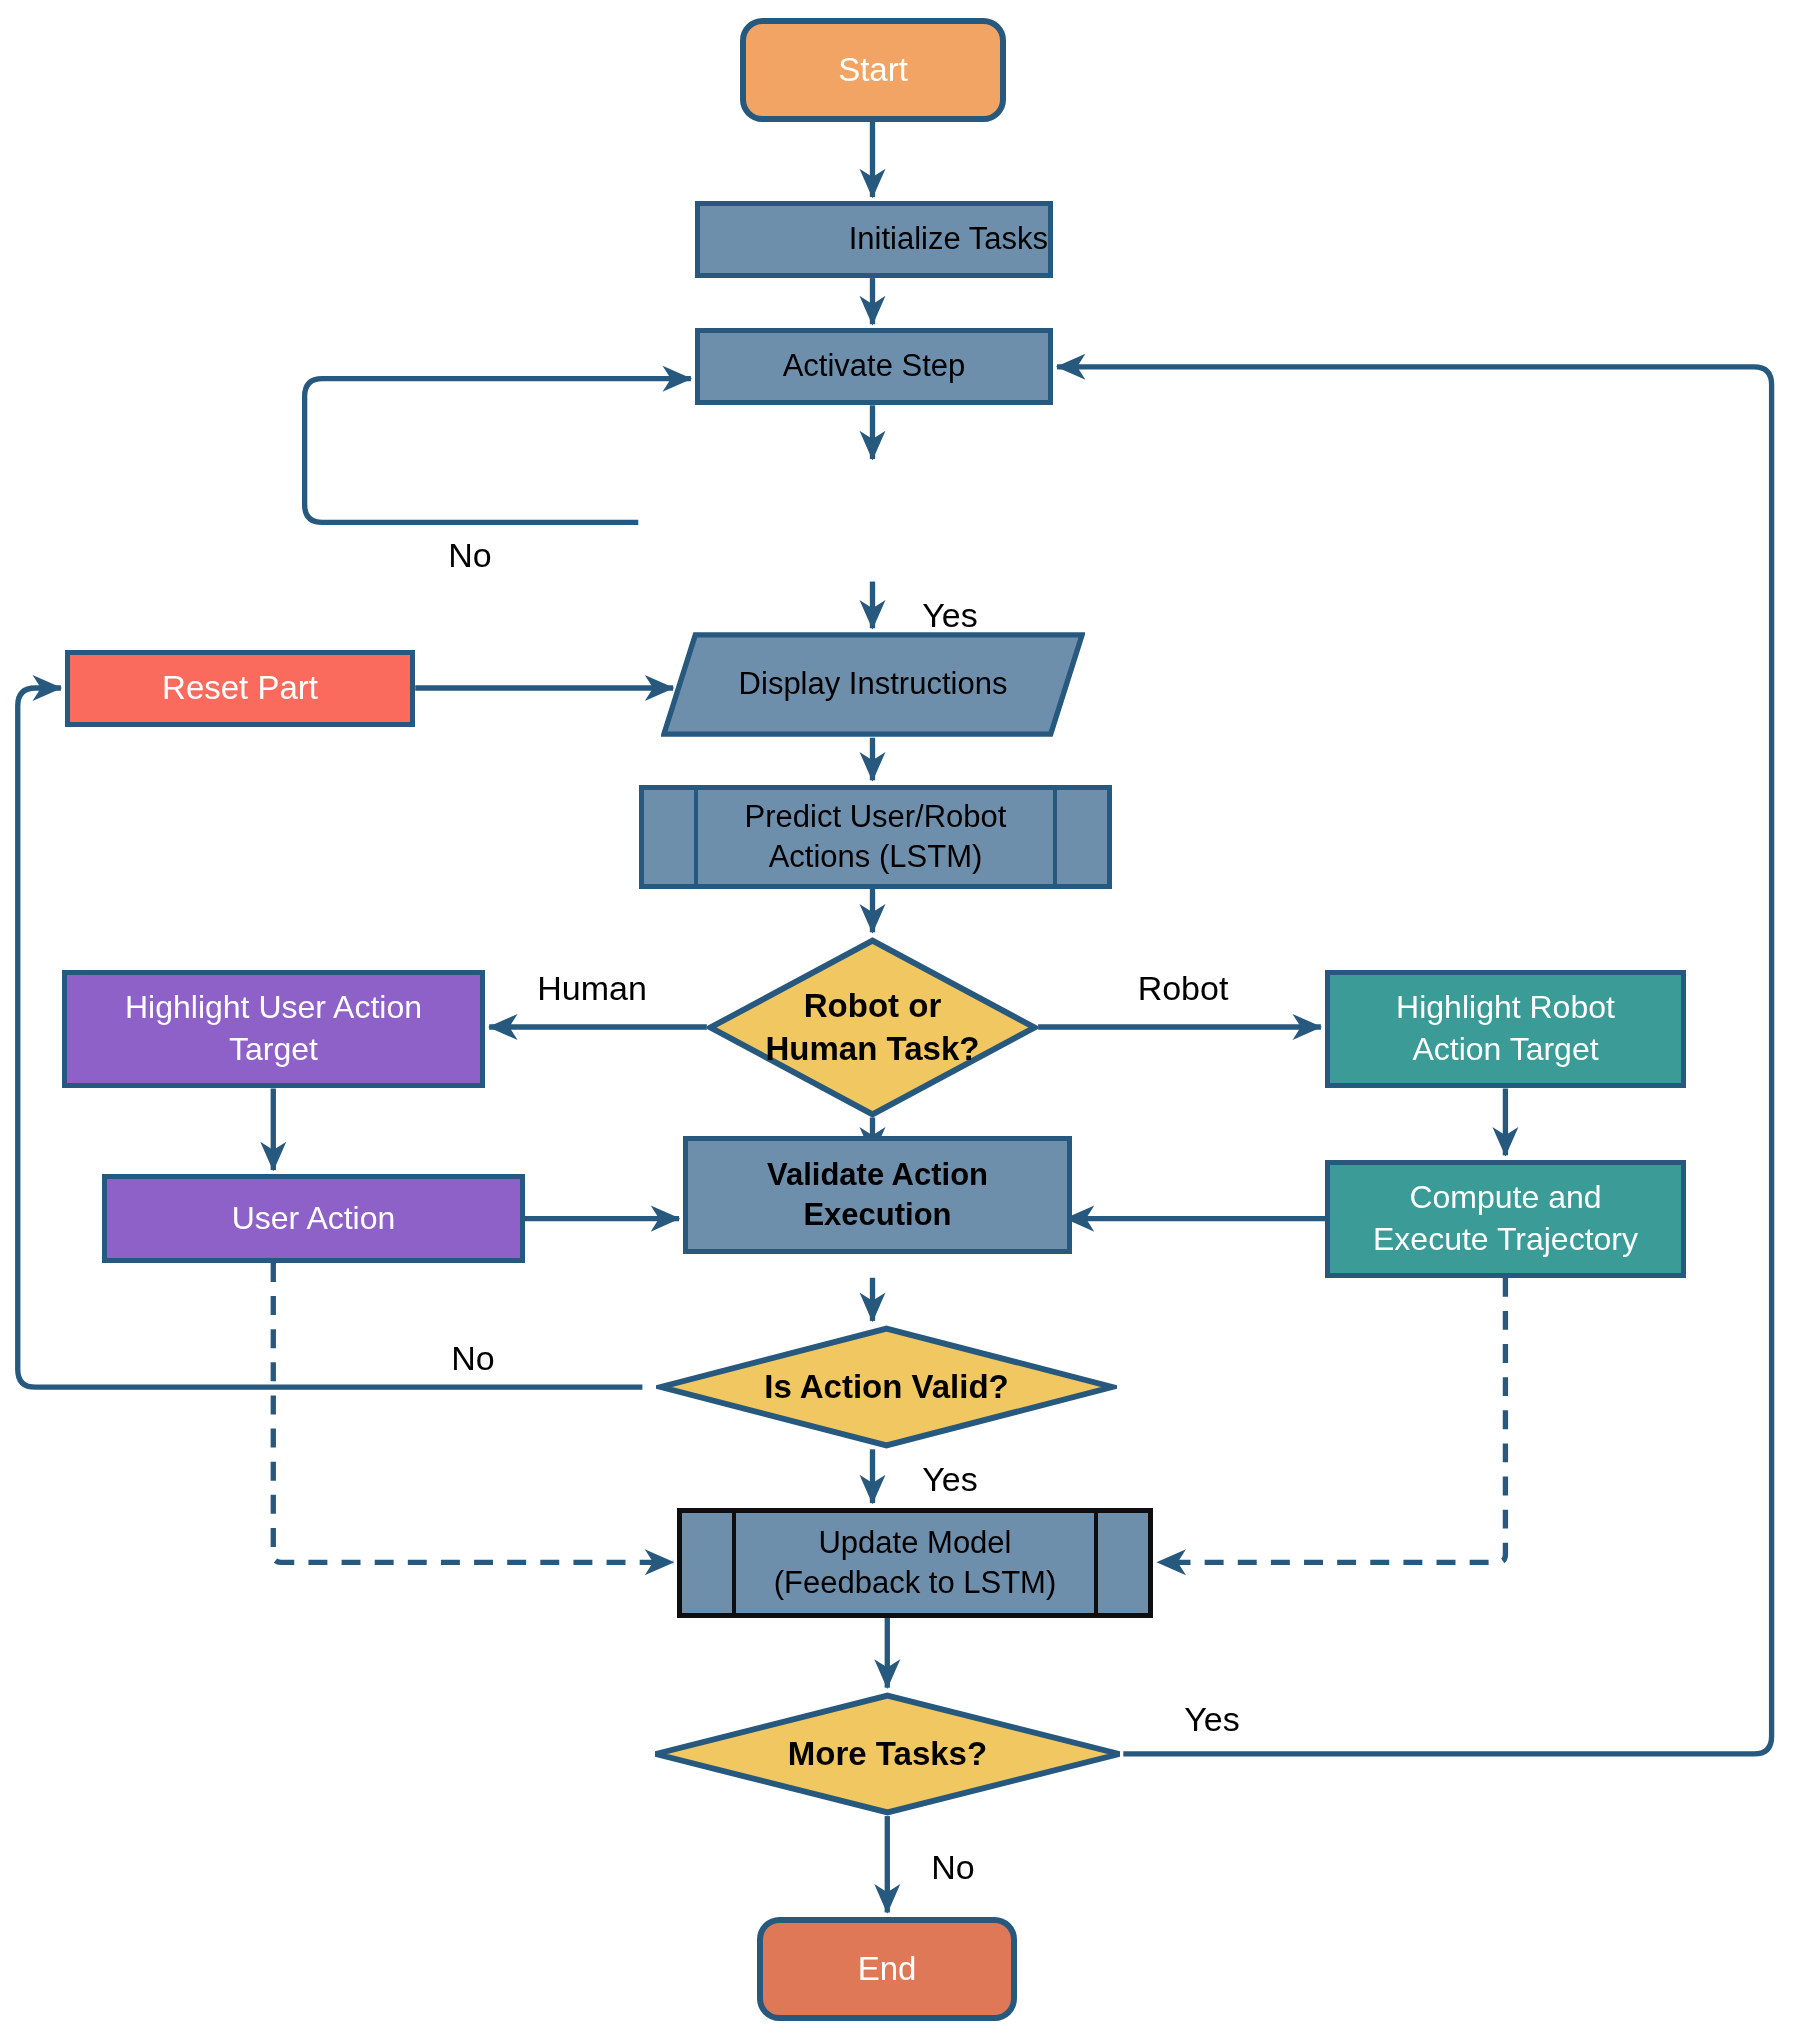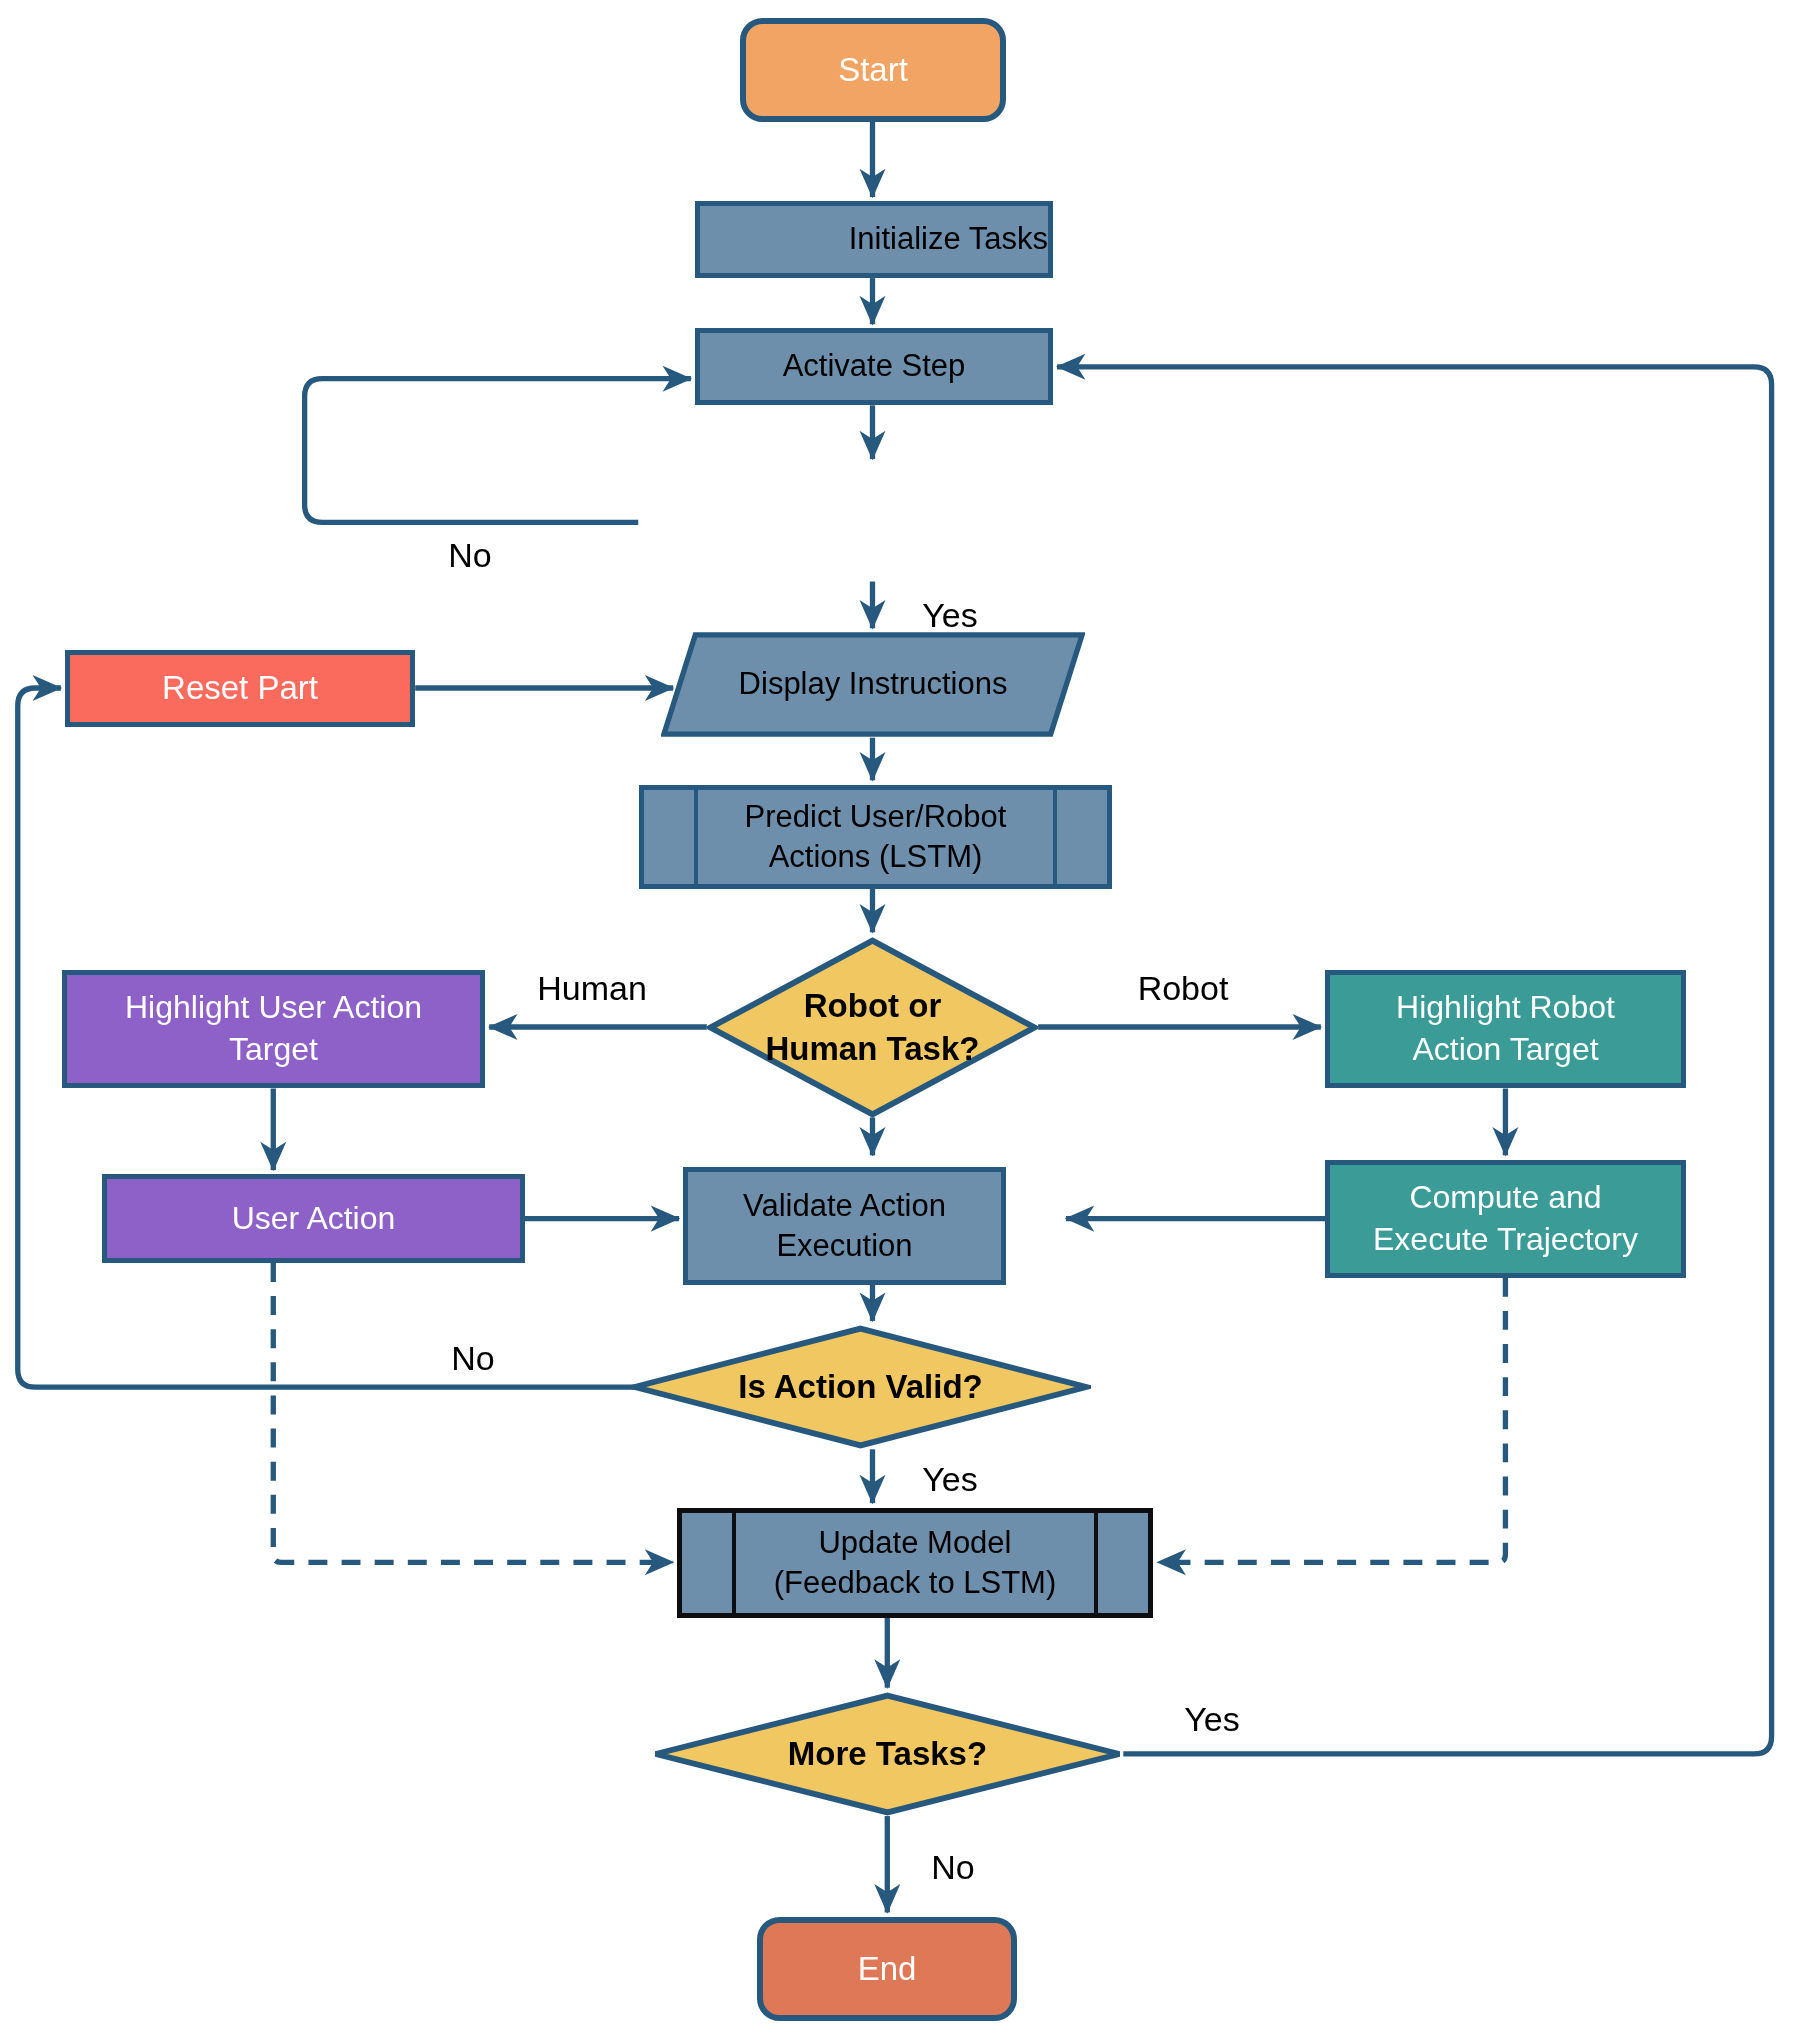--- a/index.html
+++ b/index.html
@@ -150,26 +150,26 @@
 
   <div class="node rect-purple" style="left:62px;top:1174px;width:423px;height:89px;margin-left:40px;">
     <div class="lbl">User Action</div>
   </div>
 
   <div class="node rect-teal" style="left:1325px;top:1160px;width:361px;height:118px;">
     <div class="lbl">Compute and
 Execute Trajectory</div>
   </div>
 
-  <div class="node process" style="left:683px;top:1167px;width:323px;height:118px;">
+  <div class="node process" style="left:683px;top:1136px;width:389px;height:118px;font-weight:bold;">
     <div class="lbl">Validate Action
 Execution</div>
   </div>
 
-  <div class="node shape-node diamond" style="left:630px;top:1325px;width:461px;height:124px;">
+  <div class="node shape-node diamond" style="left:656px;top:1325px;width:461px;height:124px;">
     <svg viewBox="0 0 780 210" preserveAspectRatio="none">
       <polygon class="poly-fill-decision" points="390,6 772,105 390,204 8,105"></polygon>
     </svg>
     <div class="lbl">Is Action Valid?</div>
   </div>
 
   <div class="node predefined black" style="left:677px;top:1508px;width:476px;height:110px;">
     <div class="bar l"></div>
     <div class="bar r"></div>
     <div class="lbl">Update Model

